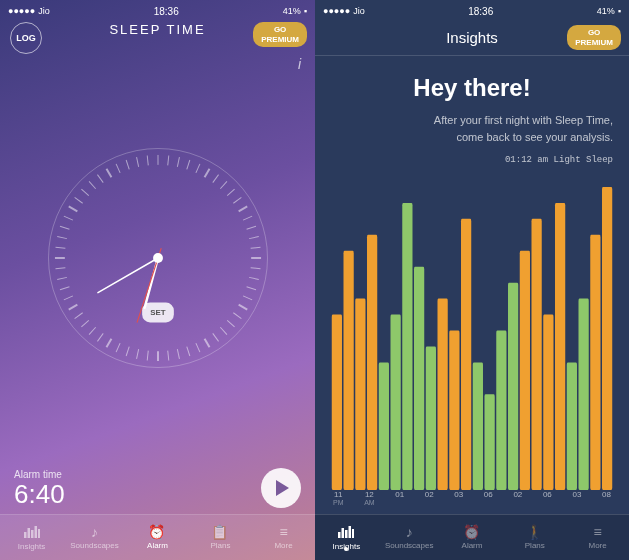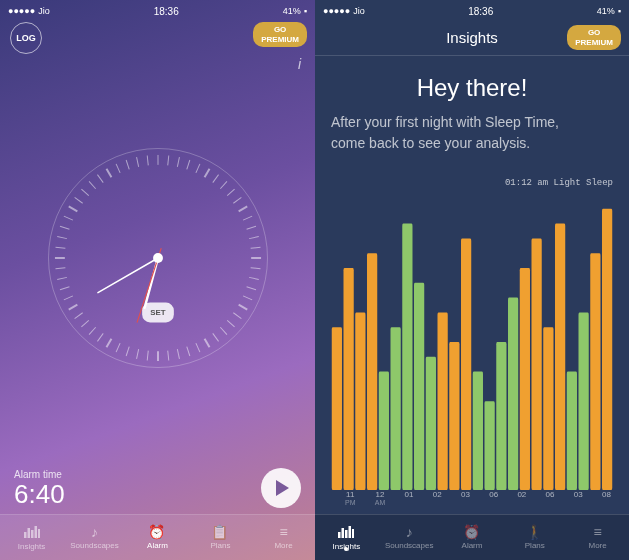--- a/index.html
+++ b/index.html
@@ -256,29 +256,29 @@
     .insights-content {
       flex: 1;
       display: flex;
       flex-direction: column;
       padding: 18px 16px 8px;
     }
     .hey-there {
       text-align: center;
       color: white;
       font-size: 24px;
-      font-weight: 400;
+      font-weight: 700;
       margin-bottom: 10px;
     }
     .insights-subtext {
-      text-align: left;
+      text-align: right;
       color: rgba(255,255,255,0.7);
-      font-size: 14px;
+      font-size: 11px;
       line-height: 1.5;
-      margin-bottom: 24px;
+      margin-bottom: 10px;
     }
 
     
     .chart-area {
       flex: 1;
       position: relative;
     }
     .chart-label {
       position: absolute;
       right: 0;
@@ -295,21 +295,20 @@
       top: 16px;
     }
     .x-axis-labels {
       position: absolute;
       bottom: 0;
       left: 0;
       right: 0;
       display: flex;
       justify-content: space-between;
       padding: 0 2px;
-      margin-left: 12px;
     }
     .x-label {
       color: rgba(255,255,255,0.6);
       font-size: 8px;
       text-align: center;
     }
 
     
     .tab-bar-right {
       height: 46px;
@@ -355,20 +354,21 @@
     </div>
     <div class="status-time">18:36</div>
     <div class="status-right">
       <span>41%</span>
       <span>▪</span>
     </div>
   </div>
 
   <div class="left-header">
     <div class="log-btn">LOG</div>
+    <span class="app-title">SLEEP TIME</span>
     <div class="premium-btn-left">GO<br>PREMIUM</div>
   </div>
 
   <div class="clock-container">
     <span class="info-icon">i</span>
     <div class="clock-face">
 
       <svg viewBox="0 0 220 220">
 
         <g stroke="rgba(255,255,255,0.5)" stroke-width="1">

